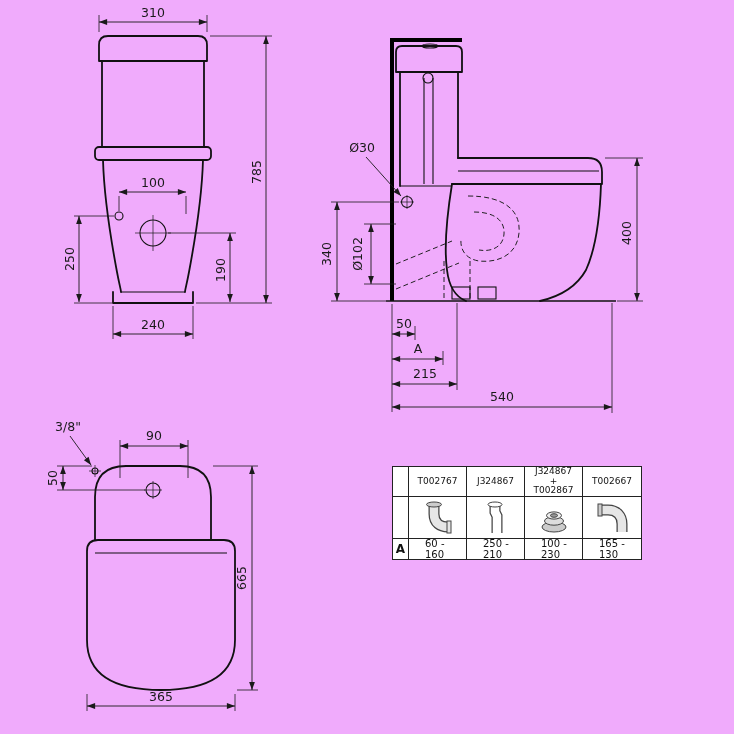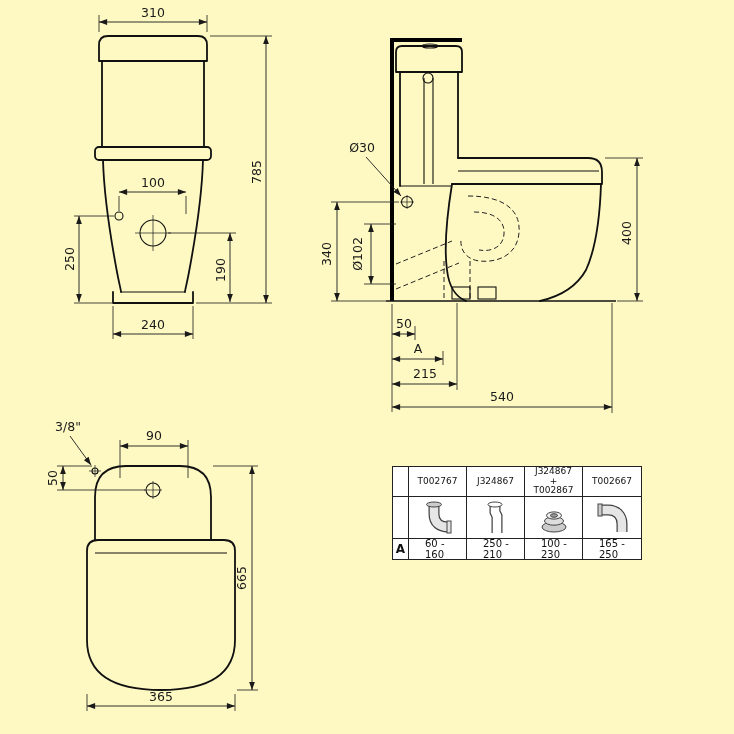--- a/index.html
+++ b/index.html
@@ -1,18 +1,18 @@
 <!DOCTYPE html>
 <html><head>
 <meta charset="utf-8">
 <style>
   * { margin:0; padding:0; box-sizing:border-box; }
   html,body { background:#fff; }
   .canvas {
-    position:relative; width:734px; height:734px; background:#fef9c3;
+    position:relative; width:734px; height:734px; background:#f0abfc;
     font-family:"DejaVu Sans", sans-serif; overflow:hidden;
   }
   svg.blueprint { position:absolute; left:0; top:0; }
   svg.blueprint text { font-family:"DejaVu Sans", sans-serif; font-size:12.5px; fill:#1a1a1a; }
   .draw { fill:none; stroke:#111; stroke-width:1.8; stroke-linejoin:round; stroke-linecap:round; }
   .thin { fill:none; stroke:#111; stroke-width:1.1; }
   .dash { fill:none; stroke:#222; stroke-width:1; stroke-dasharray:5 3; }
   .dim  { stroke:#1a1a1a; stroke-width:0.9; fill:none; }
   .ext  { stroke:#1a1a1a; stroke-width:0.8; fill:none; }
   .cl   { stroke:#1a1a1a; stroke-width:0.7; fill:none; }
@@ -285,17 +285,17 @@
     <div class="pt-cell range">
       <span>60 - 160</span>
     </div>
     <div class="pt-cell range">
       <span>250 - 210</span>
     </div>
     <div class="pt-cell range">
       <span>100 - 230</span>
     </div>
     <div class="pt-cell range">
-      <span>165 - 250</span>
+      <span>165 - 130</span>
     </div>
   </div>
 
 </div>
 
 </body></html>

